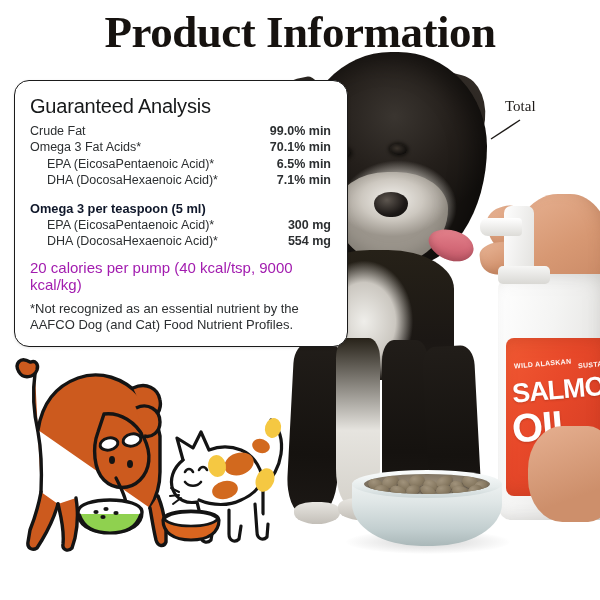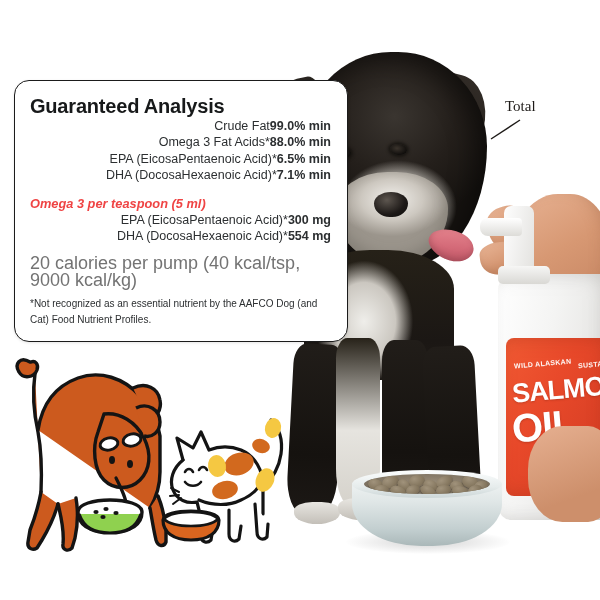--- a/index.html
+++ b/index.html
@@ -305,52 +305,52 @@
     box-sizing: border-box;
     background: #ffffff;
     border: 1.6px solid #1b1b1b;
     border-radius: 15px;
     padding: 14px 16px 14px 15px;
     z-index: 50;
     box-shadow: 0 1px 3px rgba(0,0,0,0.10);
   }
   #panel-heading {
     font-size: 20px;
-    font-weight: 700;
+    font-weight: 400;
     color: #17191a;
     letter-spacing: -0.2px;
+    margin-bottom: 5px;
   }
   .row {
     display: flex;
-    justify-content: flex-end;
+    justify-content: space-between;
     align-items: baseline;
     font-size: 12.5px;
     color: #2c2f31;
     line-height: 16.4px;
     white-space: nowrap;
   }
   .row .lbl { }
   .row .val { text-align: right; font-weight: bold; }
   .row.indent .lbl { padding-left: 17px; }
   .section-title {
     font-size: 12.8px;
     font-weight: 700;
-    color: #ef4444;
+    color: #0f172a;
     line-height: 17px;
-    font-style: italic;
   }
   .gap { height: 11px; }
   .gap-sm { height: 8px; }
   .block-line {
-    font-size: 18px;
-    color: #737373;
+    font-size: 15px;
+    color: #a21caf;
     line-height: 16.4px;
   }
   .footnote {
-    font-size: 10px;
+    font-size: 13px;
     color: #2c2f31;
     line-height: 15.6px;
   }
 </style>
 </head>
 <body>
 
 <div id="page">
 
   <div id="dog-photo" class="photo-layer">
@@ -496,32 +496,33 @@
       <line x1="26" y1="110" x2="18" y2="116"></line>
     </g>
     <g>
       <path d="M8 132 C8 126 22 123 36 123 C50 123 64 126 64 132
                C64 144 54 152 36 152 C18 152 8 144 8 132 Z" fill="#d9651f" stroke="#141414" stroke-width="3.2"></path>
       <path d="M9 131 C14 126 24 124 36 124 C48 124 58 126 63 131
                C58 136 48 138 36 138 C24 138 14 136 9 131 Z" fill="#ffffff" stroke="#141414" stroke-width="2.6"></path>
     </g>
   </svg>
 
+  <div id="page-title">Product Information</div>
 
   <div id="info-panel">
     <div id="panel-heading">Guaranteed Analysis</div>
 
     <div>
       <div class="row">
         <span class="lbl">Crude Fat</span>
         <span class="val">99.0% min</span>
       </div>
       <div class="row">
         <span class="lbl">Omega 3 Fat Acids*</span>
-        <span class="val">88.0% min</span>
+        <span class="val">70.1% min</span>
       </div>
       <div class="row indent">
         <span class="lbl">EPA (EicosaPentaenoic Acid)*</span>
         <span class="val">6.5% min</span>
       </div>
       <div class="row indent">
         <span class="lbl">DHA (DocosaHexaenoic Acid)*</span>
         <span class="val">7.1% min</span>
       </div>
     </div>

